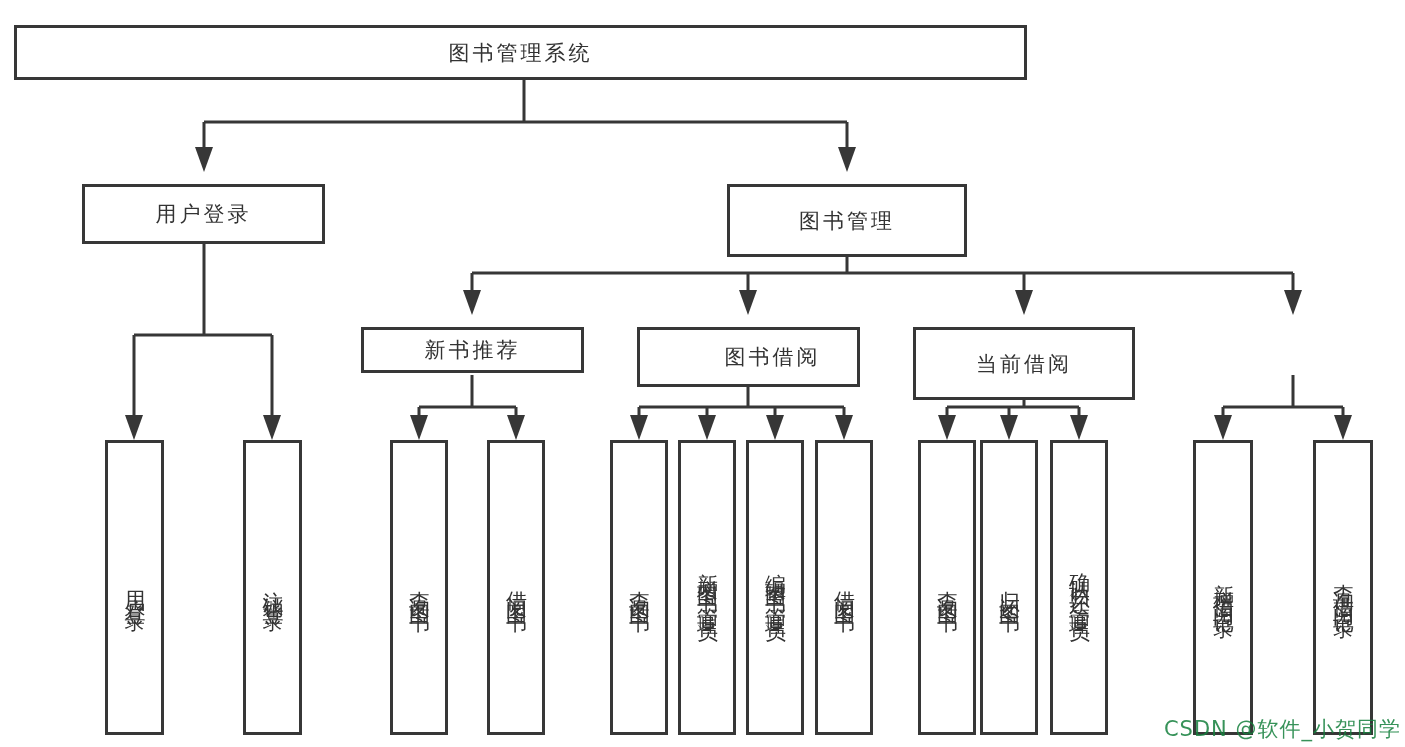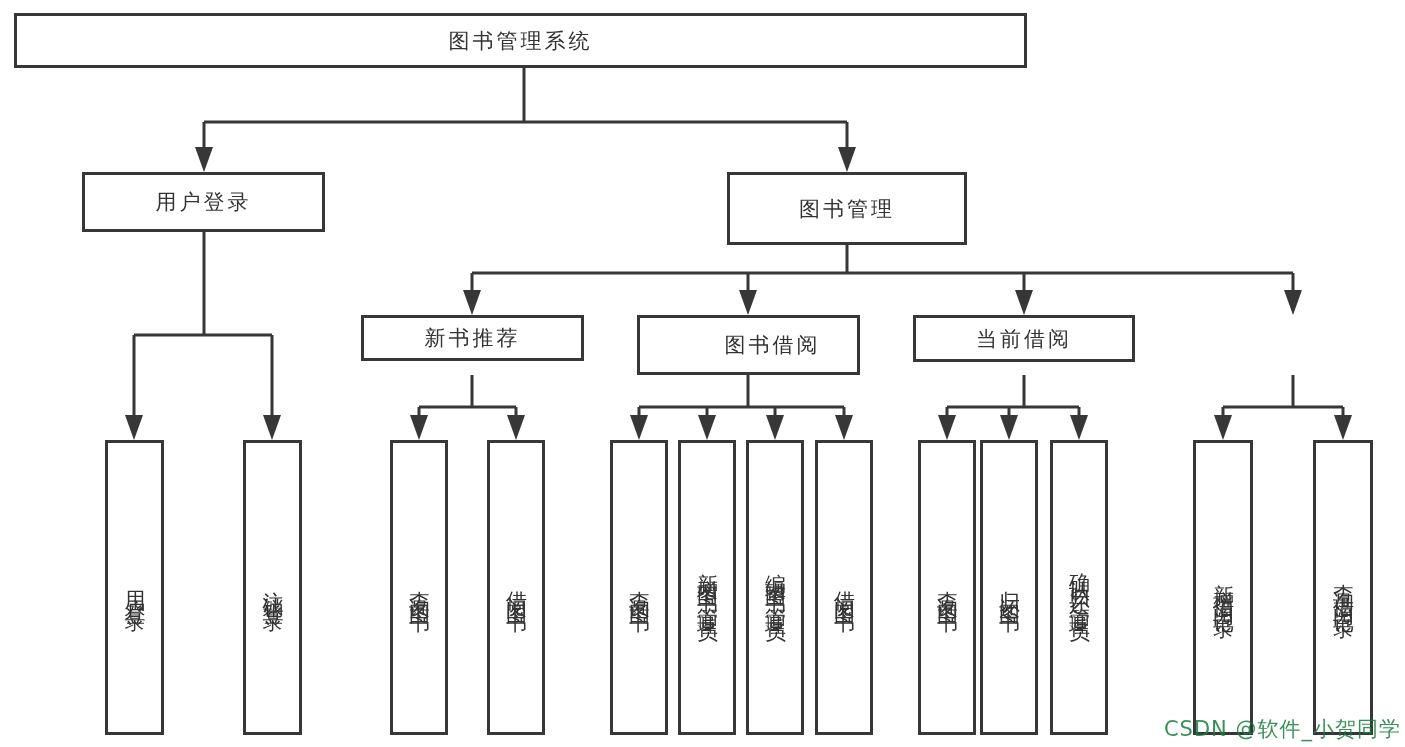--- a/index.html
+++ b/index.html
@@ -7,21 +7,21 @@
     position:relative;width:1405px;height:747px;background:#fff;
     font-family:"DejaVu Sans","Liberation Sans",sans-serif;
     overflow:hidden;color:#333;
   }
   .connectors{position:absolute;left:0;top:0;z-index:1;}
   .node{
     position:absolute;box-sizing:border-box;background:#fff;
     border:3px solid #373737;display:flex;align-items:center;justify-content:center;
     z-index:2;
   }
-  .node-h{font-size:21px;letter-spacing:3px;white-space:nowrap;}
+  .node-h{font-size:21px;letter-spacing:3px;white-space:nowrap;margin-top:12px;}
   .node-v{font-size:21px;}
   .node-v .vtext{
     writing-mode:vertical-rl;text-orientation:mixed;
     letter-spacing:7px;line-height:1;
   }
   .watermark{
     position:absolute;right:4px;bottom:4px;z-index:6;
     font-size:21px;letter-spacing:1px;color:#15803d;opacity:.85;
     white-space:nowrap;
   }
@@ -91,21 +91,21 @@
   <div class="node node-h" style="left:727px;top:172px;width:240px;height:73px;">
     <span>图书管理</span>
   </div>
 
   <div class="node node-h" style="left:361px;top:315px;width:223px;height:46px;">
     <span>新书推荐</span>
   </div>
   <div class="node node-h" style="left:637px;top:315px;width:223px;height:60px;padding-left:48px;">
     <span>图书借阅</span>
   </div>
-  <div class="node node-h" style="left:913px;top:315px;width:222px;height:47px;">
+  <div class="node node-h" style="left:913px;top:315px;width:222px;height:73px;">
     <span>当前借阅</span>
   </div>
 
   <div class="node node-v" style="left:105px;top:440px;width:59px;height:295px;">
     <span class="vtext">用户登录</span>
   </div>
   <div class="node node-v" style="left:243px;top:440px;width:59px;height:295px;">
     <span class="vtext">注销登录</span>
   </div>
 

